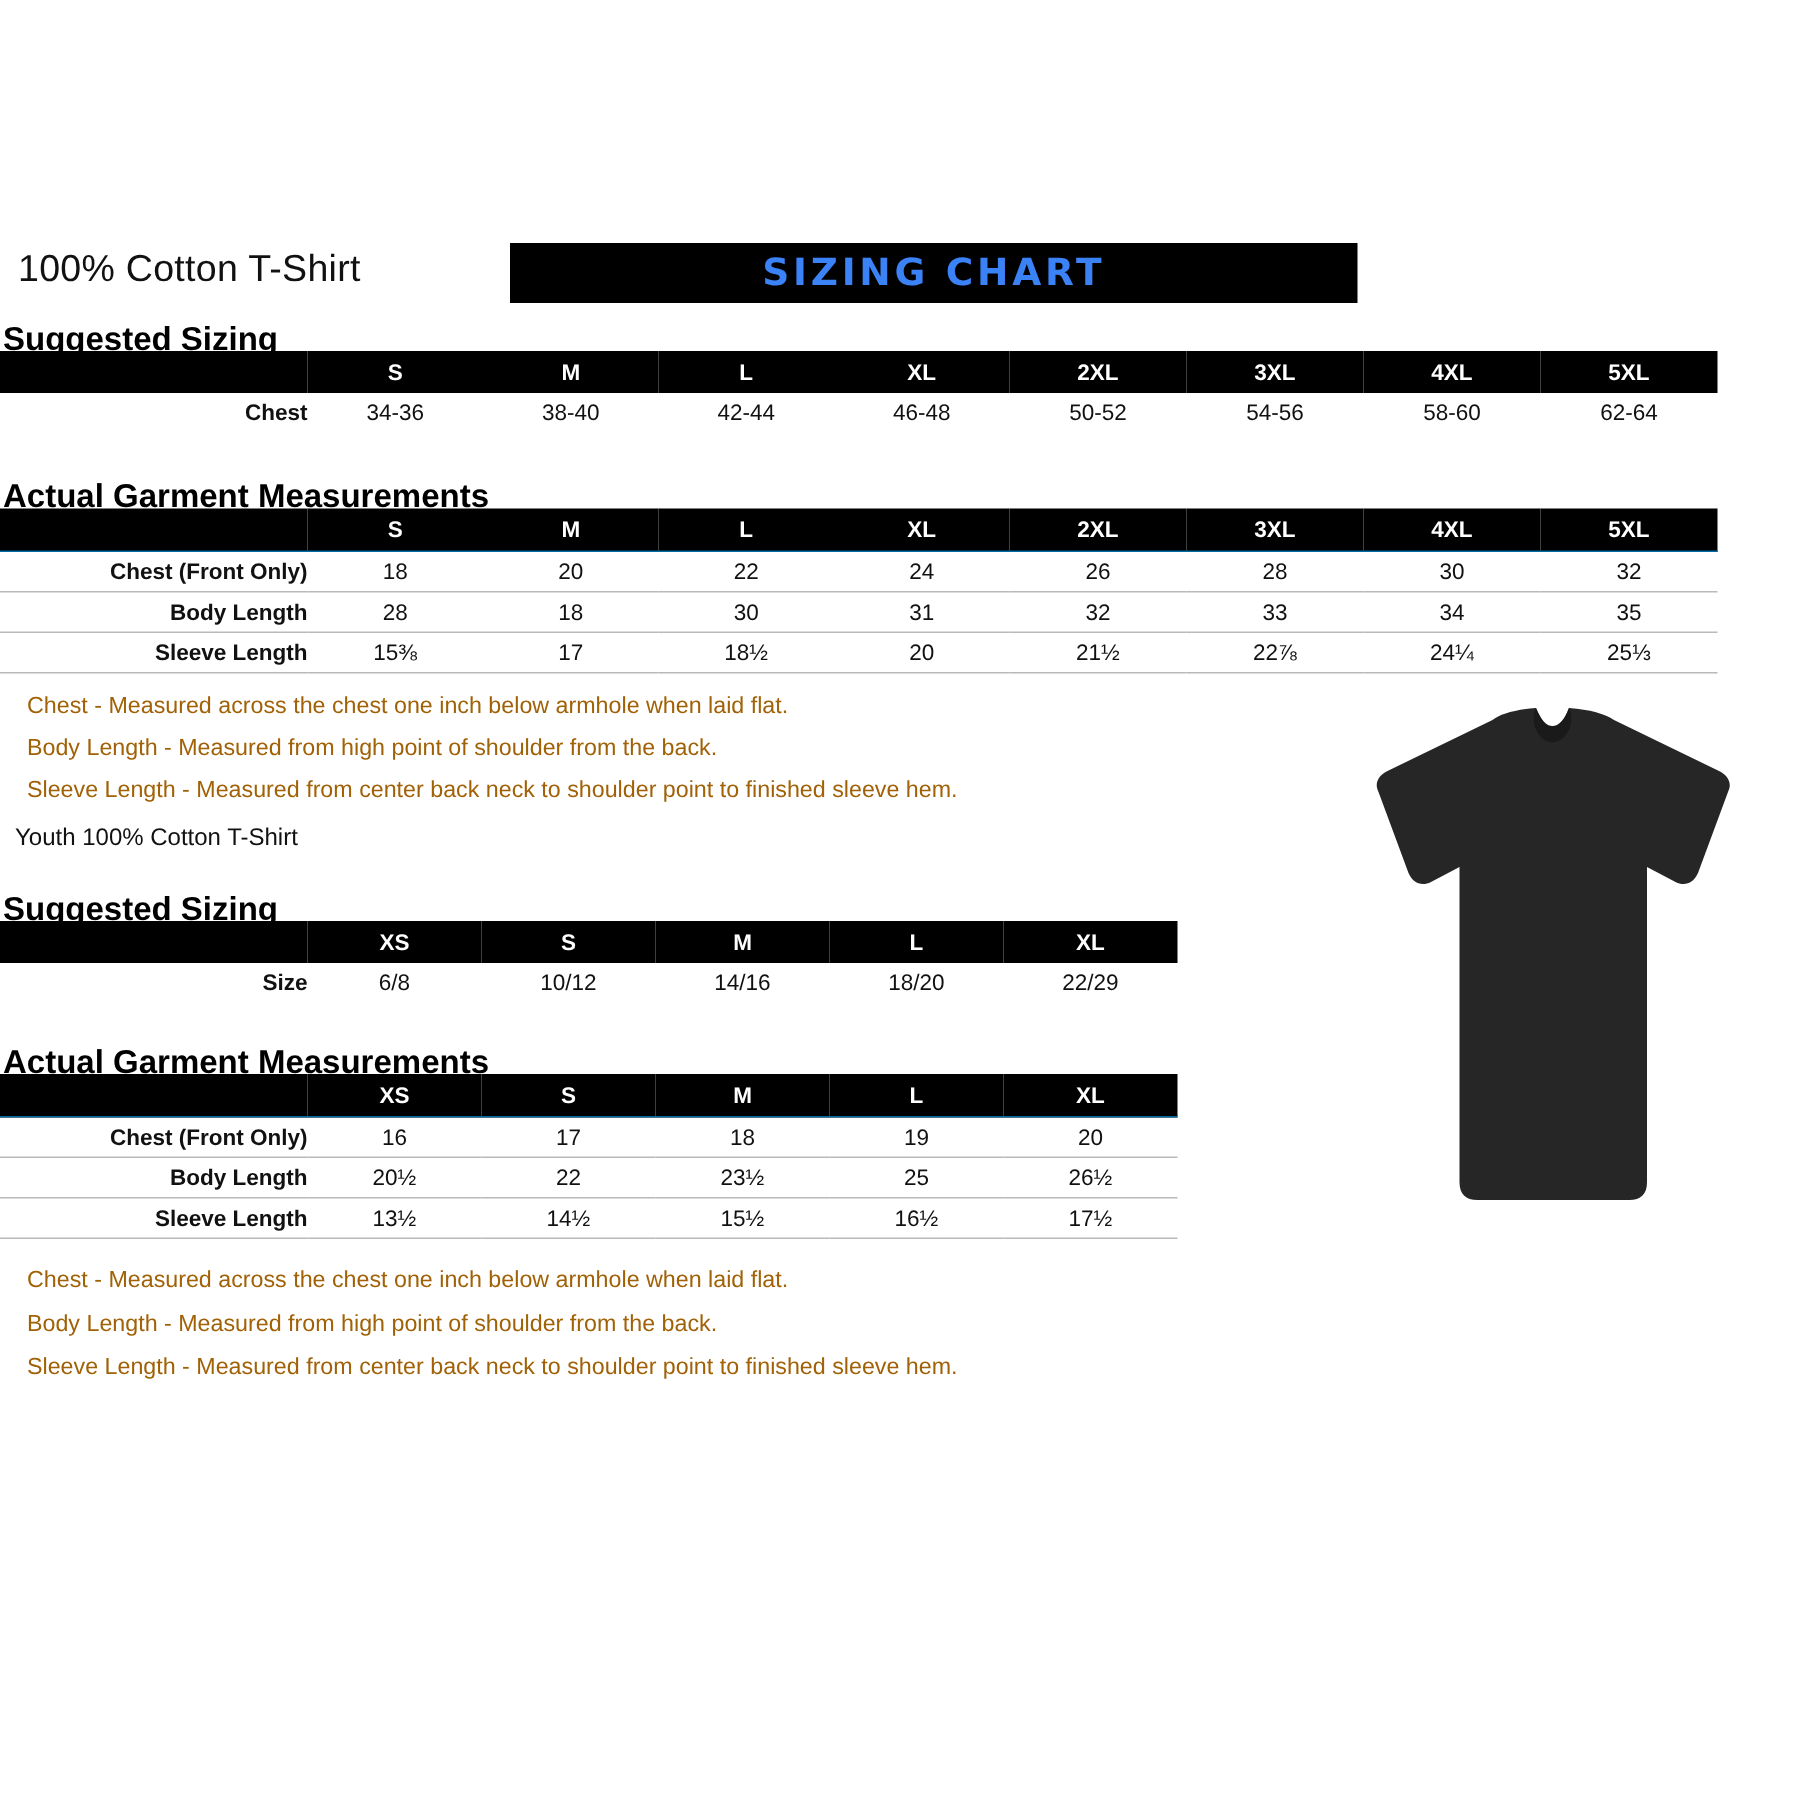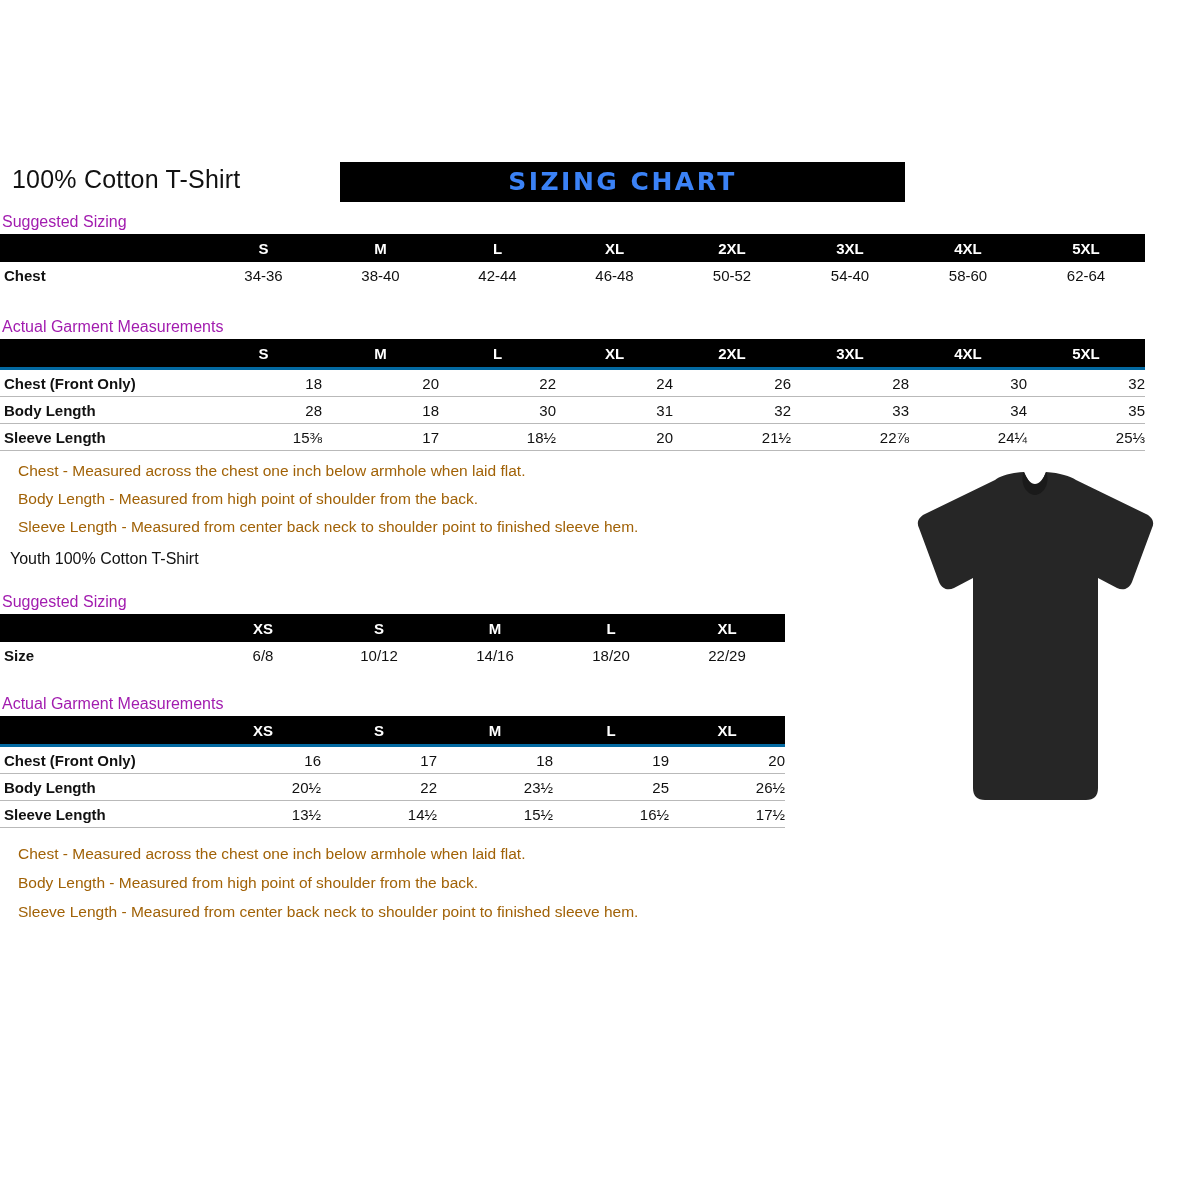--- a/index.html
+++ b/index.html
@@ -49,23 +49,23 @@
     text-align: center;
     color: #3b82f6;
     font-size: 25px;
     font-weight: 700;
     letter-spacing: 2.5px;
     font-family: "DejaVu Sans", sans-serif;
   }
 
   .section-label {
     position: absolute;
-    font-size: 16px;
-    font-weight: 400;
-    color: #a21caf;
+    font-size: 22px;
+    font-weight: 700;
+    color: #000000;
     white-space: nowrap;
   }
 
   
   .tbl {
     position: absolute;
     border-collapse: collapse;
     table-layout: fixed;
   }
   .tbl td, .tbl th {
@@ -81,31 +81,30 @@
     background: #000000;
     color: #ffffff;
     font-weight: 700;
     font-size: 15px;
     height: 28px;
   }
   .tbl thead th.lead {
     text-align: left;
   }
   .tbl td.lead {
-    text-align: left;
+    text-align: right;
     font-weight: 700;
     padding-left: 4px;
     font-size: 15px;
   }
   .rule-row td {
     border-bottom: 1px solid #b9b9b9;
-    text-align: right;
   }
   .rule-top td {
-    border-top: 3px solid #0369a1;
+    border-top: 1px solid #0369a1;
   }
 
   
   .note {
     position: absolute;
     font-size: 15.5px;
     color: #a16207;
     white-space: nowrap;
   }
 
@@ -167,21 +166,21 @@
         </tr>
       </thead>
     <tbody>
         <tr>
           <td class="lead">Chest</td>
           <td>34-36</td>
           <td>38-40</td>
           <td>42-44</td>
           <td>46-48</td>
           <td>50-52</td>
-          <td>54-40</td>
+          <td>54-56</td>
           <td>58-60</td>
           <td>62-64</td>
         </tr>
       </tbody>
   </table>
 
   <div class="section-label" style="left:2px; top:318px;">Actual Garment Measurements</div>
 
   <table class="tbl" id="adult-actual" style="left:0px; top:339px; width:1145px;">
     <colgroup>

